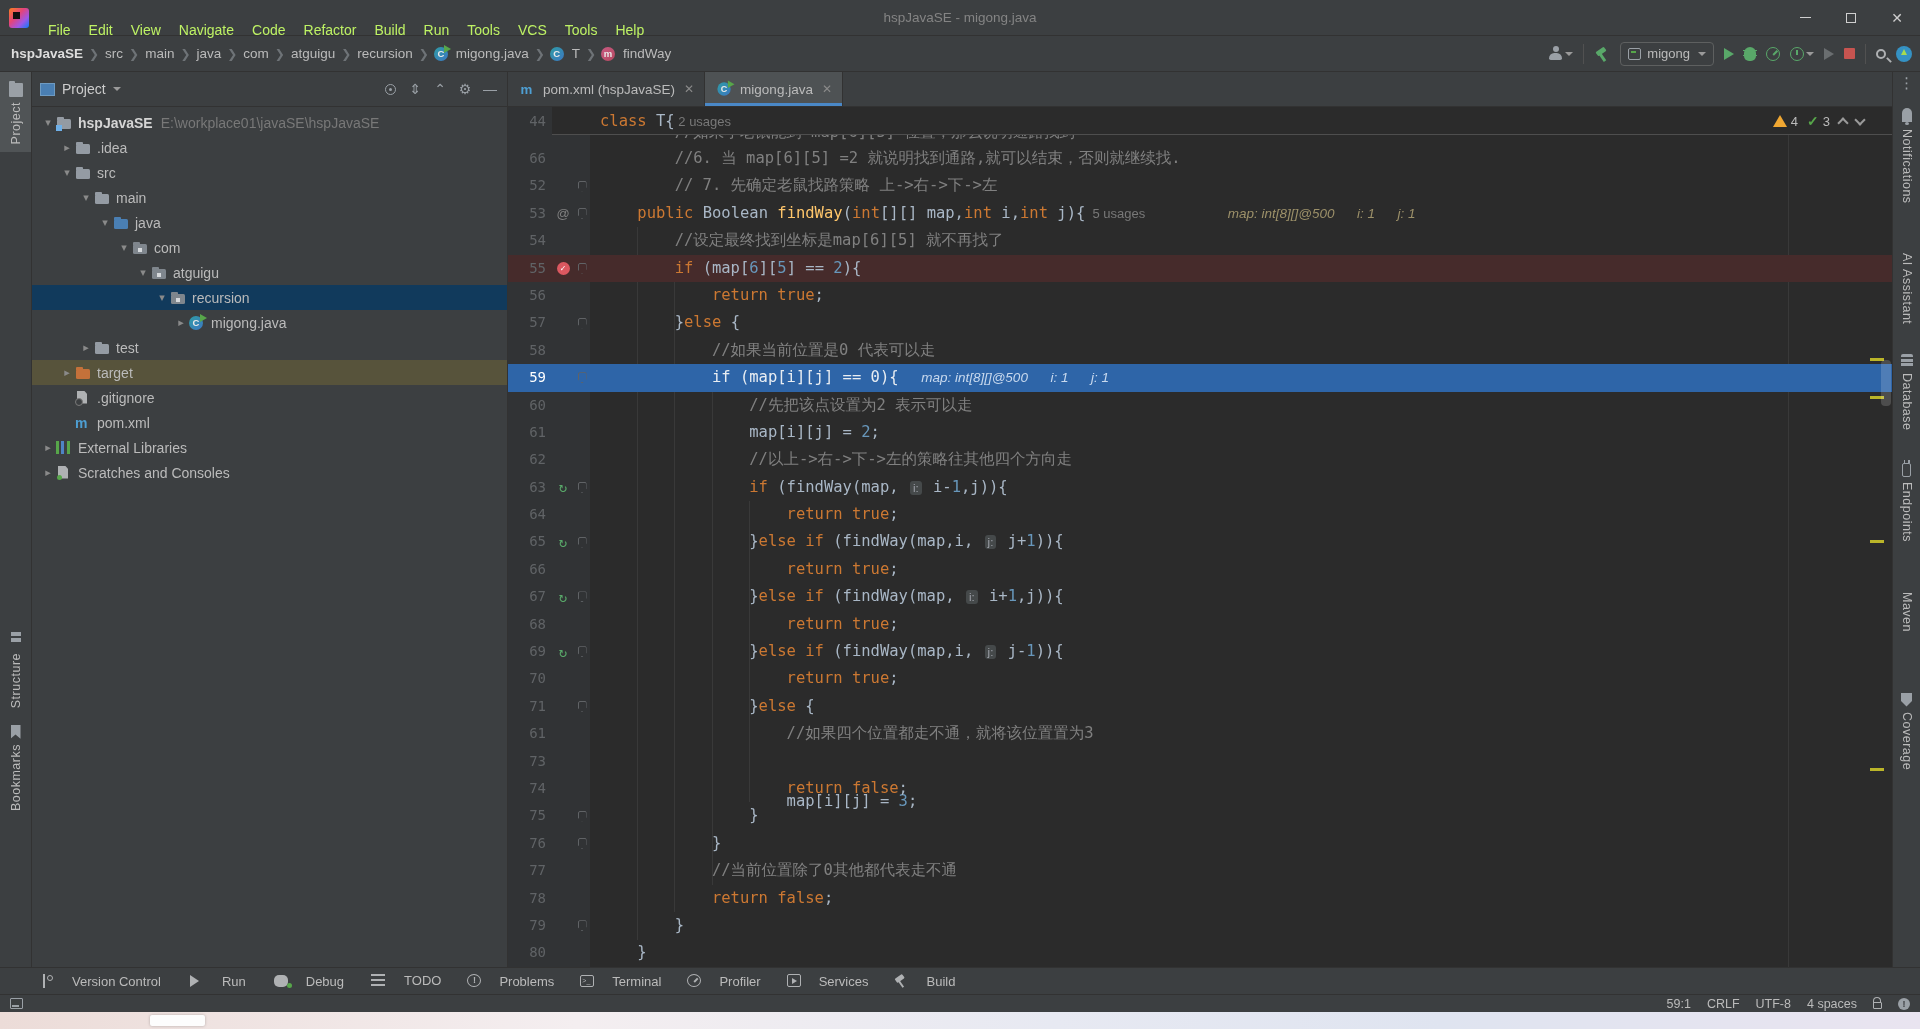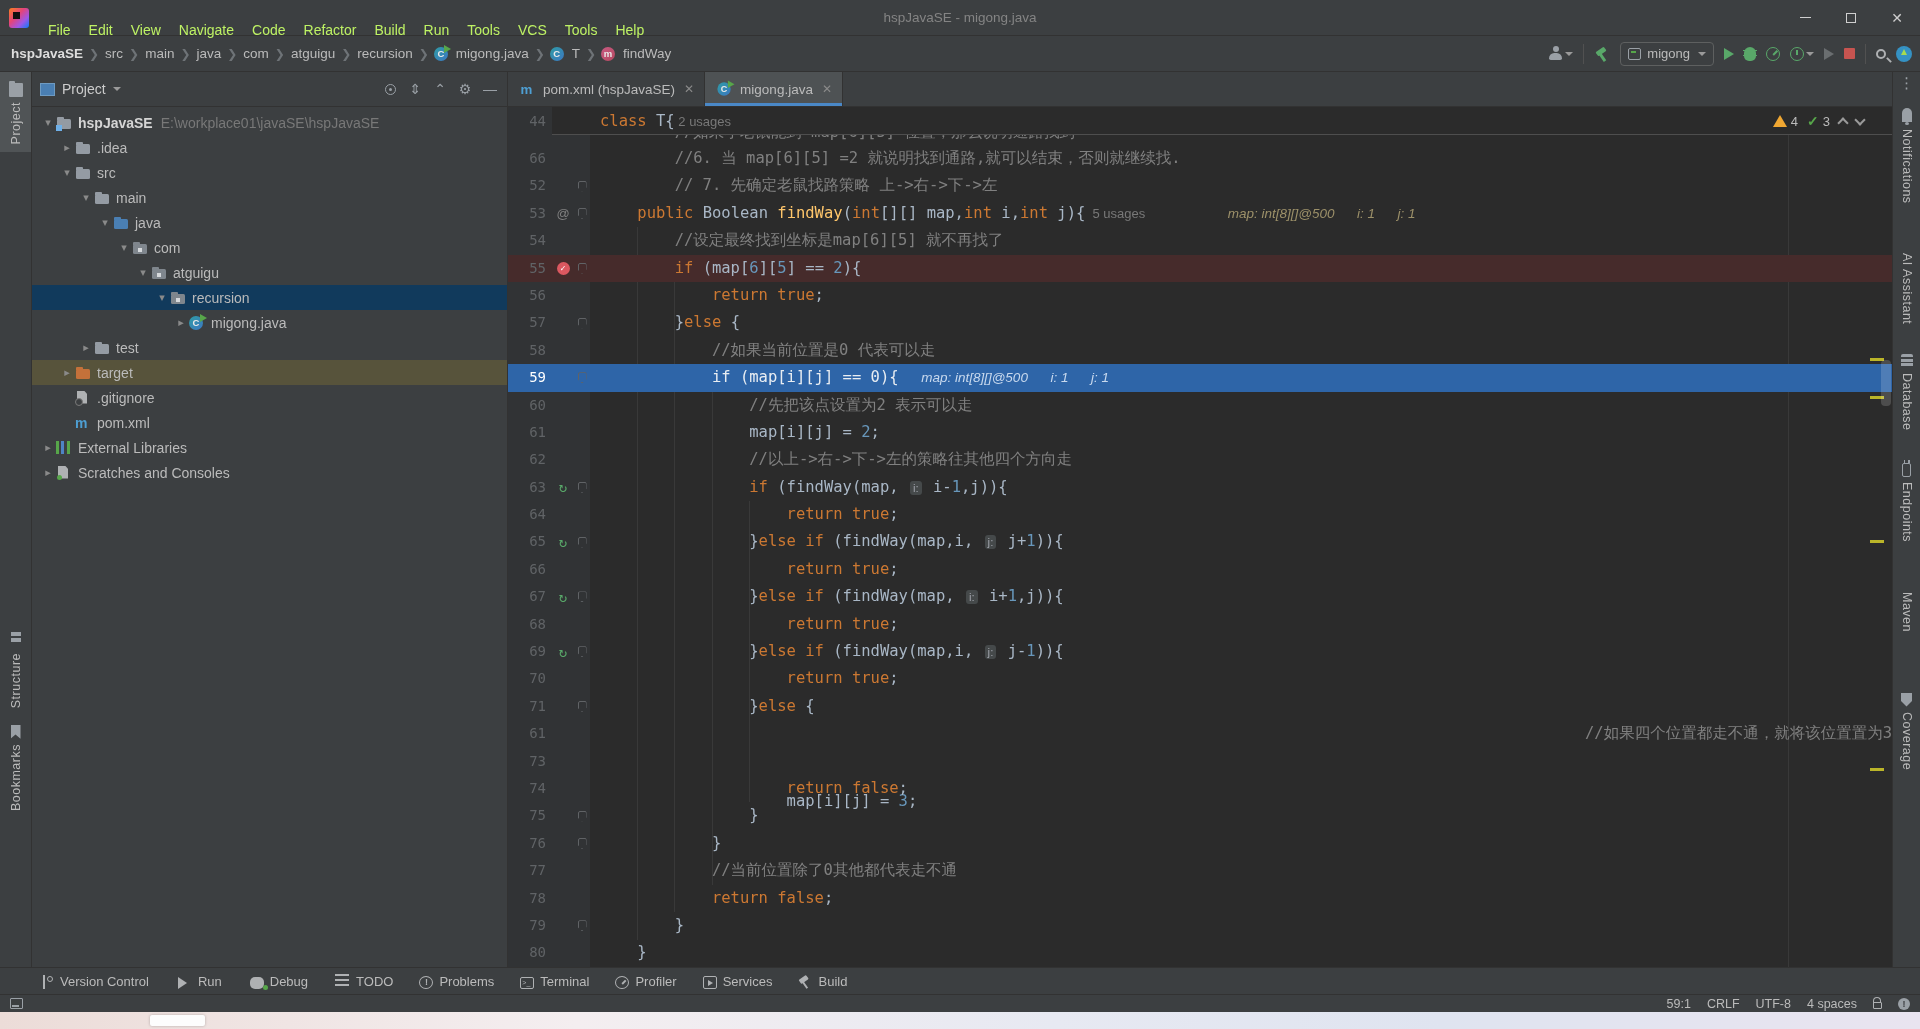--- a/index.html
+++ b/index.html
@@ -166,21 +166,21 @@
   .tk-u { color:#787878; font-family:"Liberation Sans",sans-serif; font-size:13px;text-align:center; }
   .tk-h { color:#9C9069; font-style:italic; font-family:"Liberation Sans",sans-serif; font-size:13.5px; }
   .tk-hb { color:#C8D9EE; font-style:italic; font-family:"Liberation Sans",sans-serif; font-size:13.5px; }
   .tk-p { background:#45494A; color:#9DA0A8; border-radius:3px; font-family:"Liberation Sans",sans-serif; font-size:11.5px; padding:1px 3px; margin:0 2px; }
   .row.exec .tk-k, .row.exec .tk-d, .row.exec .tk-n { color:#E8EDF2; }
   .mark { position:absolute; right:8px; width:14px; height:3px; background:#BBB529; z-index:3; }
   .thumb { position:absolute; right:1px; width:10px; background:rgba(255,255,255,0.16); border-radius:4px; z-index:3; }
 
   
   .botbar { height:27px; background:#3C3F41; border-top:1px solid #323232; display:flex; align-items:center; gap:26px; padding-left:40px; flex:0 0 27px; }
-  .btool { display:flex; align-items:flex-end; gap:6px; color:#BBBBBB; font-size:13px; }
+  .btool { display:flex; align-items:flex-start; gap:18px; color:#BBBBBB; font-size:13px; }
   .bi { position:relative; width:14px; height:14px; flex:0 0 14px; }
   .bi-branch::before { content:""; position:absolute; left:3px; top:0; width:1.5px; height:14px; background:#AFB1B3; }
   .bi-branch::after { content:""; position:absolute; right:1px; top:1px; width:4px; height:4px; border:1.5px solid #AFB1B3; border-radius:50%; }
   .bi-play { border-top:6px solid transparent; border-bottom:6px solid transparent; border-left:9px solid #AFB1B3; width:0; height:0; margin:1px 0 0 3px; }
   .bi-bug { background:#AFB1B3; border-radius:5px; width:9px; height:12px; margin:1px 0 0 2px; }
   .bi-bug::after { content:""; position:absolute; right:-4px; bottom:-1px; width:5px; height:5px; border-radius:50%; background:#57A64A; }
   .bi-list { background:linear-gradient(180deg,#AFB1B3 0 2px,transparent 2px 5px,#AFB1B3 5px 7px,transparent 7px 10px,#AFB1B3 10px 12px,transparent 12px); width:12px; margin:1px; }
   .bi-alert { border:1.5px solid #AFB1B3; border-radius:50%; width:13px; height:13px; color:#AFB1B3; font-size:9px; font-weight:bold; text-align:center; line-height:11px; }
   .bi-term { border:1.5px solid #AFB1B3; border-radius:2px; width:13px; height:12px; margin-top:1px; color:#AFB1B3; font-size:7px; line-height:9px; padding-left:1px; }
   .bi-prof { border:1.5px solid #AFB1B3; border-radius:50%; width:13px; height:13px; }
@@ -481,21 +481,21 @@
           <div class="row"><div class="num">62</div><div class="gic"></div><div class="gf"></div><div class="codec" style="padding-left: 159.28px;"><span class="tk-c">//以上-&gt;右-&gt;下-&gt;左的策略往其他四个方向走</span></div></div>
           <div class="row"><div class="num">63</div><div class="gic"><div class="rec-ic">↻</div></div><div class="gf"><div class="fold"></div></div><div class="codec" style="padding-left: 159.28px;"><span class="tk-k">if </span><span class="tk-d">(findWay(map, </span><span class="tk-p">i:</span><span class="tk-d"> i-</span><span class="tk-n">1</span><span class="tk-d">,j)){</span></div></div>
           <div class="row"><div class="num">64</div><div class="gic"></div><div class="gf"></div><div class="codec" style="padding-left: 196.6px;"><span class="tk-k">return true</span><span class="tk-d">;</span></div></div>
           <div class="row"><div class="num">65</div><div class="gic"><div class="rec-ic">↻</div></div><div class="gf"><div class="fold"></div></div><div class="codec" style="padding-left: 159.28px;"><span class="tk-d">}</span><span class="tk-k">else if</span><span class="tk-d"> (findWay(map,i, </span><span class="tk-p">j:</span><span class="tk-d"> j+</span><span class="tk-n">1</span><span class="tk-d">)){</span></div></div>
           <div class="row"><div class="num">66</div><div class="gic"></div><div class="gf"></div><div class="codec" style="padding-left: 196.6px;"><span class="tk-k">return true</span><span class="tk-d">;</span></div></div>
           <div class="row"><div class="num">67</div><div class="gic"><div class="rec-ic">↻</div></div><div class="gf"><div class="fold"></div></div><div class="codec" style="padding-left: 159.28px;"><span class="tk-d">}</span><span class="tk-k">else if</span><span class="tk-d"> (findWay(map, </span><span class="tk-p">i:</span><span class="tk-d"> i+</span><span class="tk-n">1</span><span class="tk-d">,j)){</span></div></div>
           <div class="row"><div class="num">68</div><div class="gic"></div><div class="gf"></div><div class="codec" style="padding-left: 196.6px;"><span class="tk-k">return true</span><span class="tk-d">;</span></div></div>
           <div class="row"><div class="num">69</div><div class="gic"><div class="rec-ic">↻</div></div><div class="gf"><div class="fold"></div></div><div class="codec" style="padding-left: 159.28px;"><span class="tk-d">}</span><span class="tk-k">else if</span><span class="tk-d"> (findWay(map,i, </span><span class="tk-p">j:</span><span class="tk-d"> j-</span><span class="tk-n">1</span><span class="tk-d">)){</span></div></div>
           <div class="row"><div class="num">70</div><div class="gic"></div><div class="gf"></div><div class="codec" style="padding-left: 196.6px;"><span class="tk-k">return true</span><span class="tk-d">;</span></div></div>
           <div class="row"><div class="num">71</div><div class="gic"></div><div class="gf"><div class="fold"></div></div><div class="codec" style="padding-left: 159.28px;"><span class="tk-d">}</span><span class="tk-k">else</span><span class="tk-d"> {</span></div></div>
-          <div class="row"><div class="num">61</div><div class="gic"></div><div class="gf"></div><div class="codec" style="padding-left: 196.6px; text-align: right;"><span class="tk-c">//如果四个位置都走不通，就将该位置置为3</span></div></div>
+          <div class="row"><div class="num">61</div><div class="gic"></div><div class="gf"></div><div class="codec" style="padding-left: 196.6px;"><span class="tk-c">//如果四个位置都走不通，就将该位置置为3</span></div></div>
           <div class="row"><div class="num">73</div><div class="gic"></div><div class="gf"></div><div class="codec" style="padding-left: 196.6px; margin-top: 40px;"><span class="tk-d">map[i][j] = </span><span class="tk-n">3</span><span class="tk-d">;</span></div></div>
           <div class="row"><div class="num">74</div><div class="gic"></div><div class="gf"></div><div class="codec" style="padding-left: 196.6px;"><span class="tk-k">return false</span><span class="tk-d">;</span></div></div>
           <div class="row"><div class="num">75</div><div class="gic"></div><div class="gf"><div class="fold"></div></div><div class="codec" style="padding-left: 159.28px;"><span class="tk-d">}</span></div></div>
           <div class="row"><div class="num">76</div><div class="gic"></div><div class="gf"><div class="fold"></div></div><div class="codec" style="padding-left: 121.96px;"><span class="tk-d">}</span></div></div>
           <div class="row"><div class="num">77</div><div class="gic"></div><div class="gf"></div><div class="codec" style="padding-left: 121.96px;"><span class="tk-c">//当前位置除了0其他都代表走不通</span></div></div>
           <div class="row"><div class="num">78</div><div class="gic"></div><div class="gf"></div><div class="codec" style="padding-left: 121.96px;"><span class="tk-k">return false</span><span class="tk-d">;</span></div></div>
           <div class="row"><div class="num">79</div><div class="gic"></div><div class="gf"><div class="fold"></div></div><div class="codec" style="padding-left: 84.64px;"><span class="tk-d">}</span></div></div>
           <div class="row"><div class="num">80</div><div class="gic"></div><div class="gf"></div><div class="codec" style="padding-left: 47.32px;"><span class="tk-d">}</span></div></div>
         </div>
     </div>

